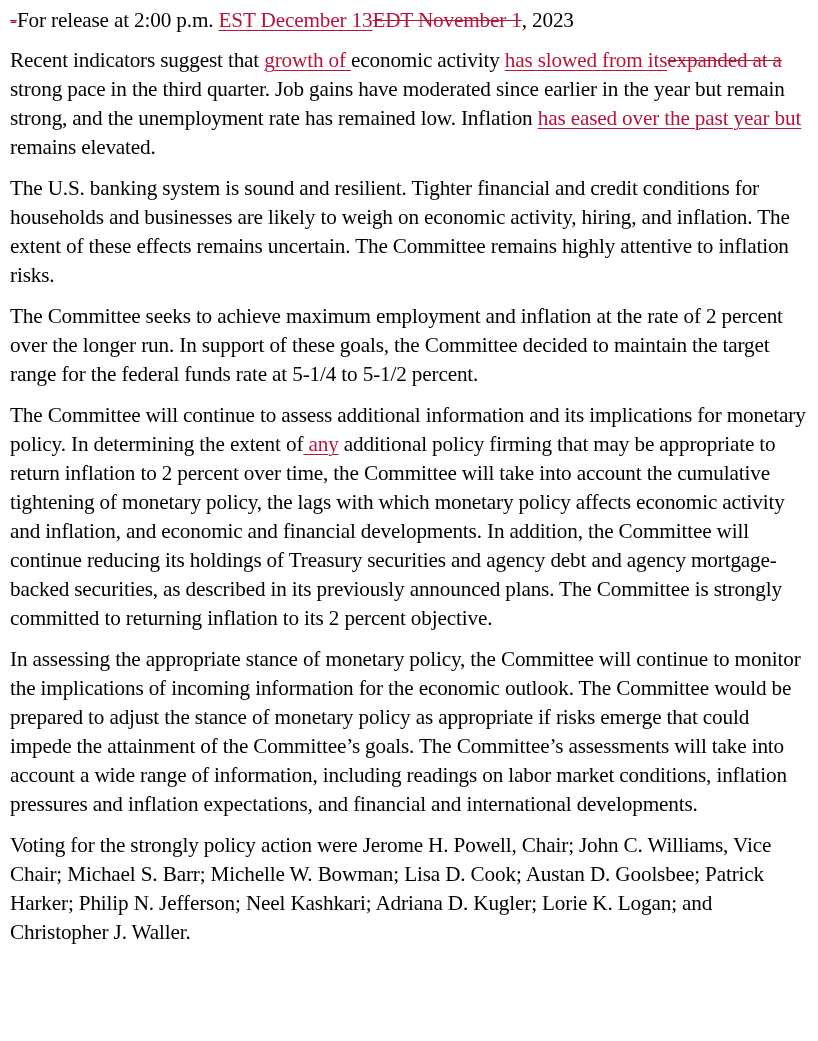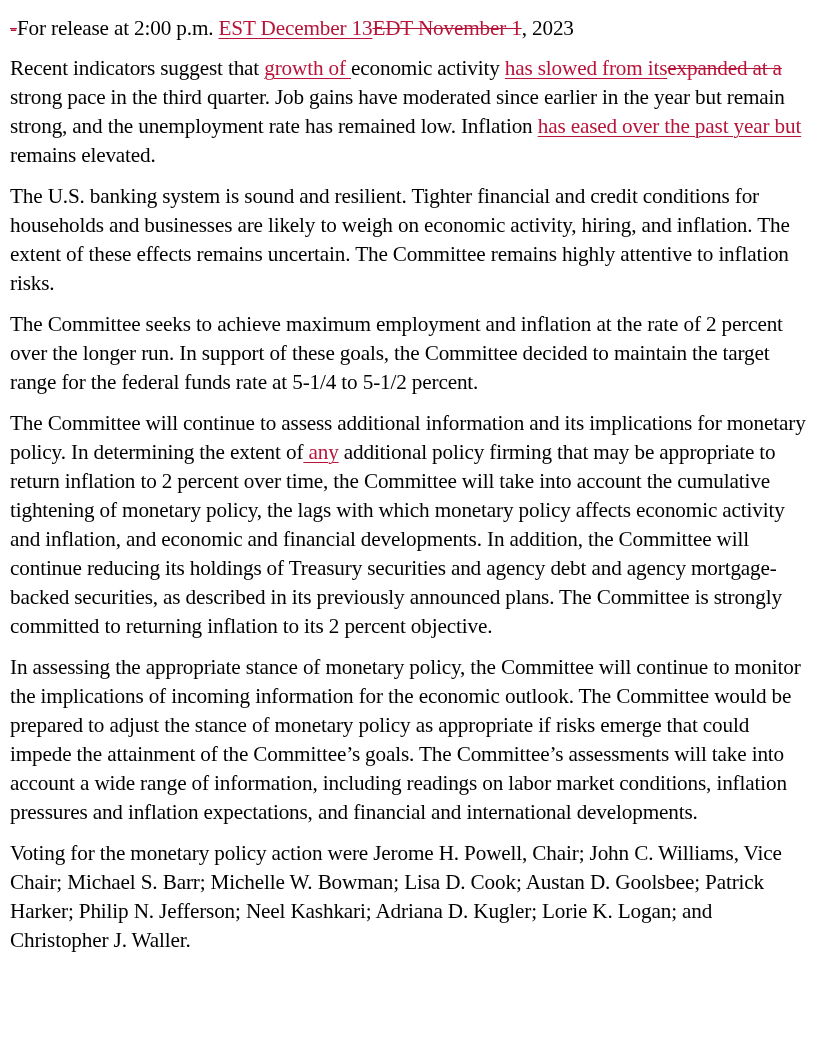--- a/index.html
+++ b/index.html
@@ -8,21 +8,21 @@
       background: #ffffff;
     }
     body {
       width: 818px;
       height: 1041px;
       overflow: hidden;
       font-family: "Liberation Serif", "DejaVu Serif", serif;
       color: #000000;
     }
     .doc {
-      padding: 14px 10px 0 10px;
+      padding: 6px 10px 0 10px;
     }
     .para {
       margin: 0 0 12px 0;
       font-size: 21.2px;
       line-height: 29px;
       letter-spacing: -0.15px;
       word-spacing: 0px;
     }
     .release {
       margin-bottom: 11px;
@@ -51,15 +51,15 @@
   <p class="para"><span>Recent indicators suggest that </span><span class="ins">growth of </span><span>economic activity </span><span class="ins">has slowed from its</span><span class="del">expanded at a</span><span> strong pace in the third quarter. Job gains have moderated since earlier in the year but remain strong, and the unemployment rate has remained low. Inflation </span><span class="ins">has eased over the past year but </span><span>remains elevated.</span></p>
 
   <p class="para"><span>The U.S. banking system is sound and resilient. Tighter financial and credit conditions for households and businesses are likely to weigh on economic activity, hiring, and inflation. The extent of these effects remains uncertain. The Committee remains highly attentive to inflation risks.</span></p>
 
   <p class="para"><span>The Committee seeks to achieve maximum employment and inflation at the rate of 2 percent over the longer run. In support of these goals, the Committee decided to maintain the target range for the federal funds rate at 5-1/4 to 5-1/2 percent.</span></p>
 
   <p class="para"><span>The Committee will continue to assess additional information and its implications for monetary policy. In determining the extent of</span><span class="ins"> any</span><span> additional policy firming that may be appropriate to return inflation to 2 percent over time, the Committee will take into account the cumulative tightening of monetary policy, the lags with which monetary policy affects economic activity and inflation, and economic and financial developments. In addition, the Committee will continue reducing its holdings of Treasury securities and agency debt and agency mortgage-backed securities, as described in its previously announced plans. The Committee is strongly committed to returning inflation to its 2 percent objective.</span></p>
 
   <p class="para"><span>In assessing the appropriate stance of monetary policy, the Committee will continue to monitor the implications of incoming information for the economic outlook. The Committee would be prepared to adjust the stance of monetary policy as appropriate if risks emerge that could impede the attainment of the Committee’s goals. The Committee’s assessments will take into account a wide range of information, including readings on labor market conditions, inflation pressures and inflation expectations, and financial and international developments.</span></p>
 
-  <p class="para"><span>Voting for the monetary policy action were Jerome H. Powell, Chair; John C. Williams, Vice Chair; Michael S. Barr; Michelle W. Bowman; Lisa D. Cook; Austan D. Goolsbee; Patrick Harker; Philip N. Jefferson; Neel Kashkari; Adriana D. Kugler; Lorie K. Logan; and Christopher J. Waller.</span></p>
+  <p class="para"><span>Voting for the strongly policy action were Jerome H. Powell, Chair; John C. Williams, Vice Chair; Michael S. Barr; Michelle W. Bowman; Lisa D. Cook; Austan D. Goolsbee; Patrick Harker; Philip N. Jefferson; Neel Kashkari; Adriana D. Kugler; Lorie K. Logan; and Christopher J. Waller.</span></p>
 
 </div>
 
 </body></html>

